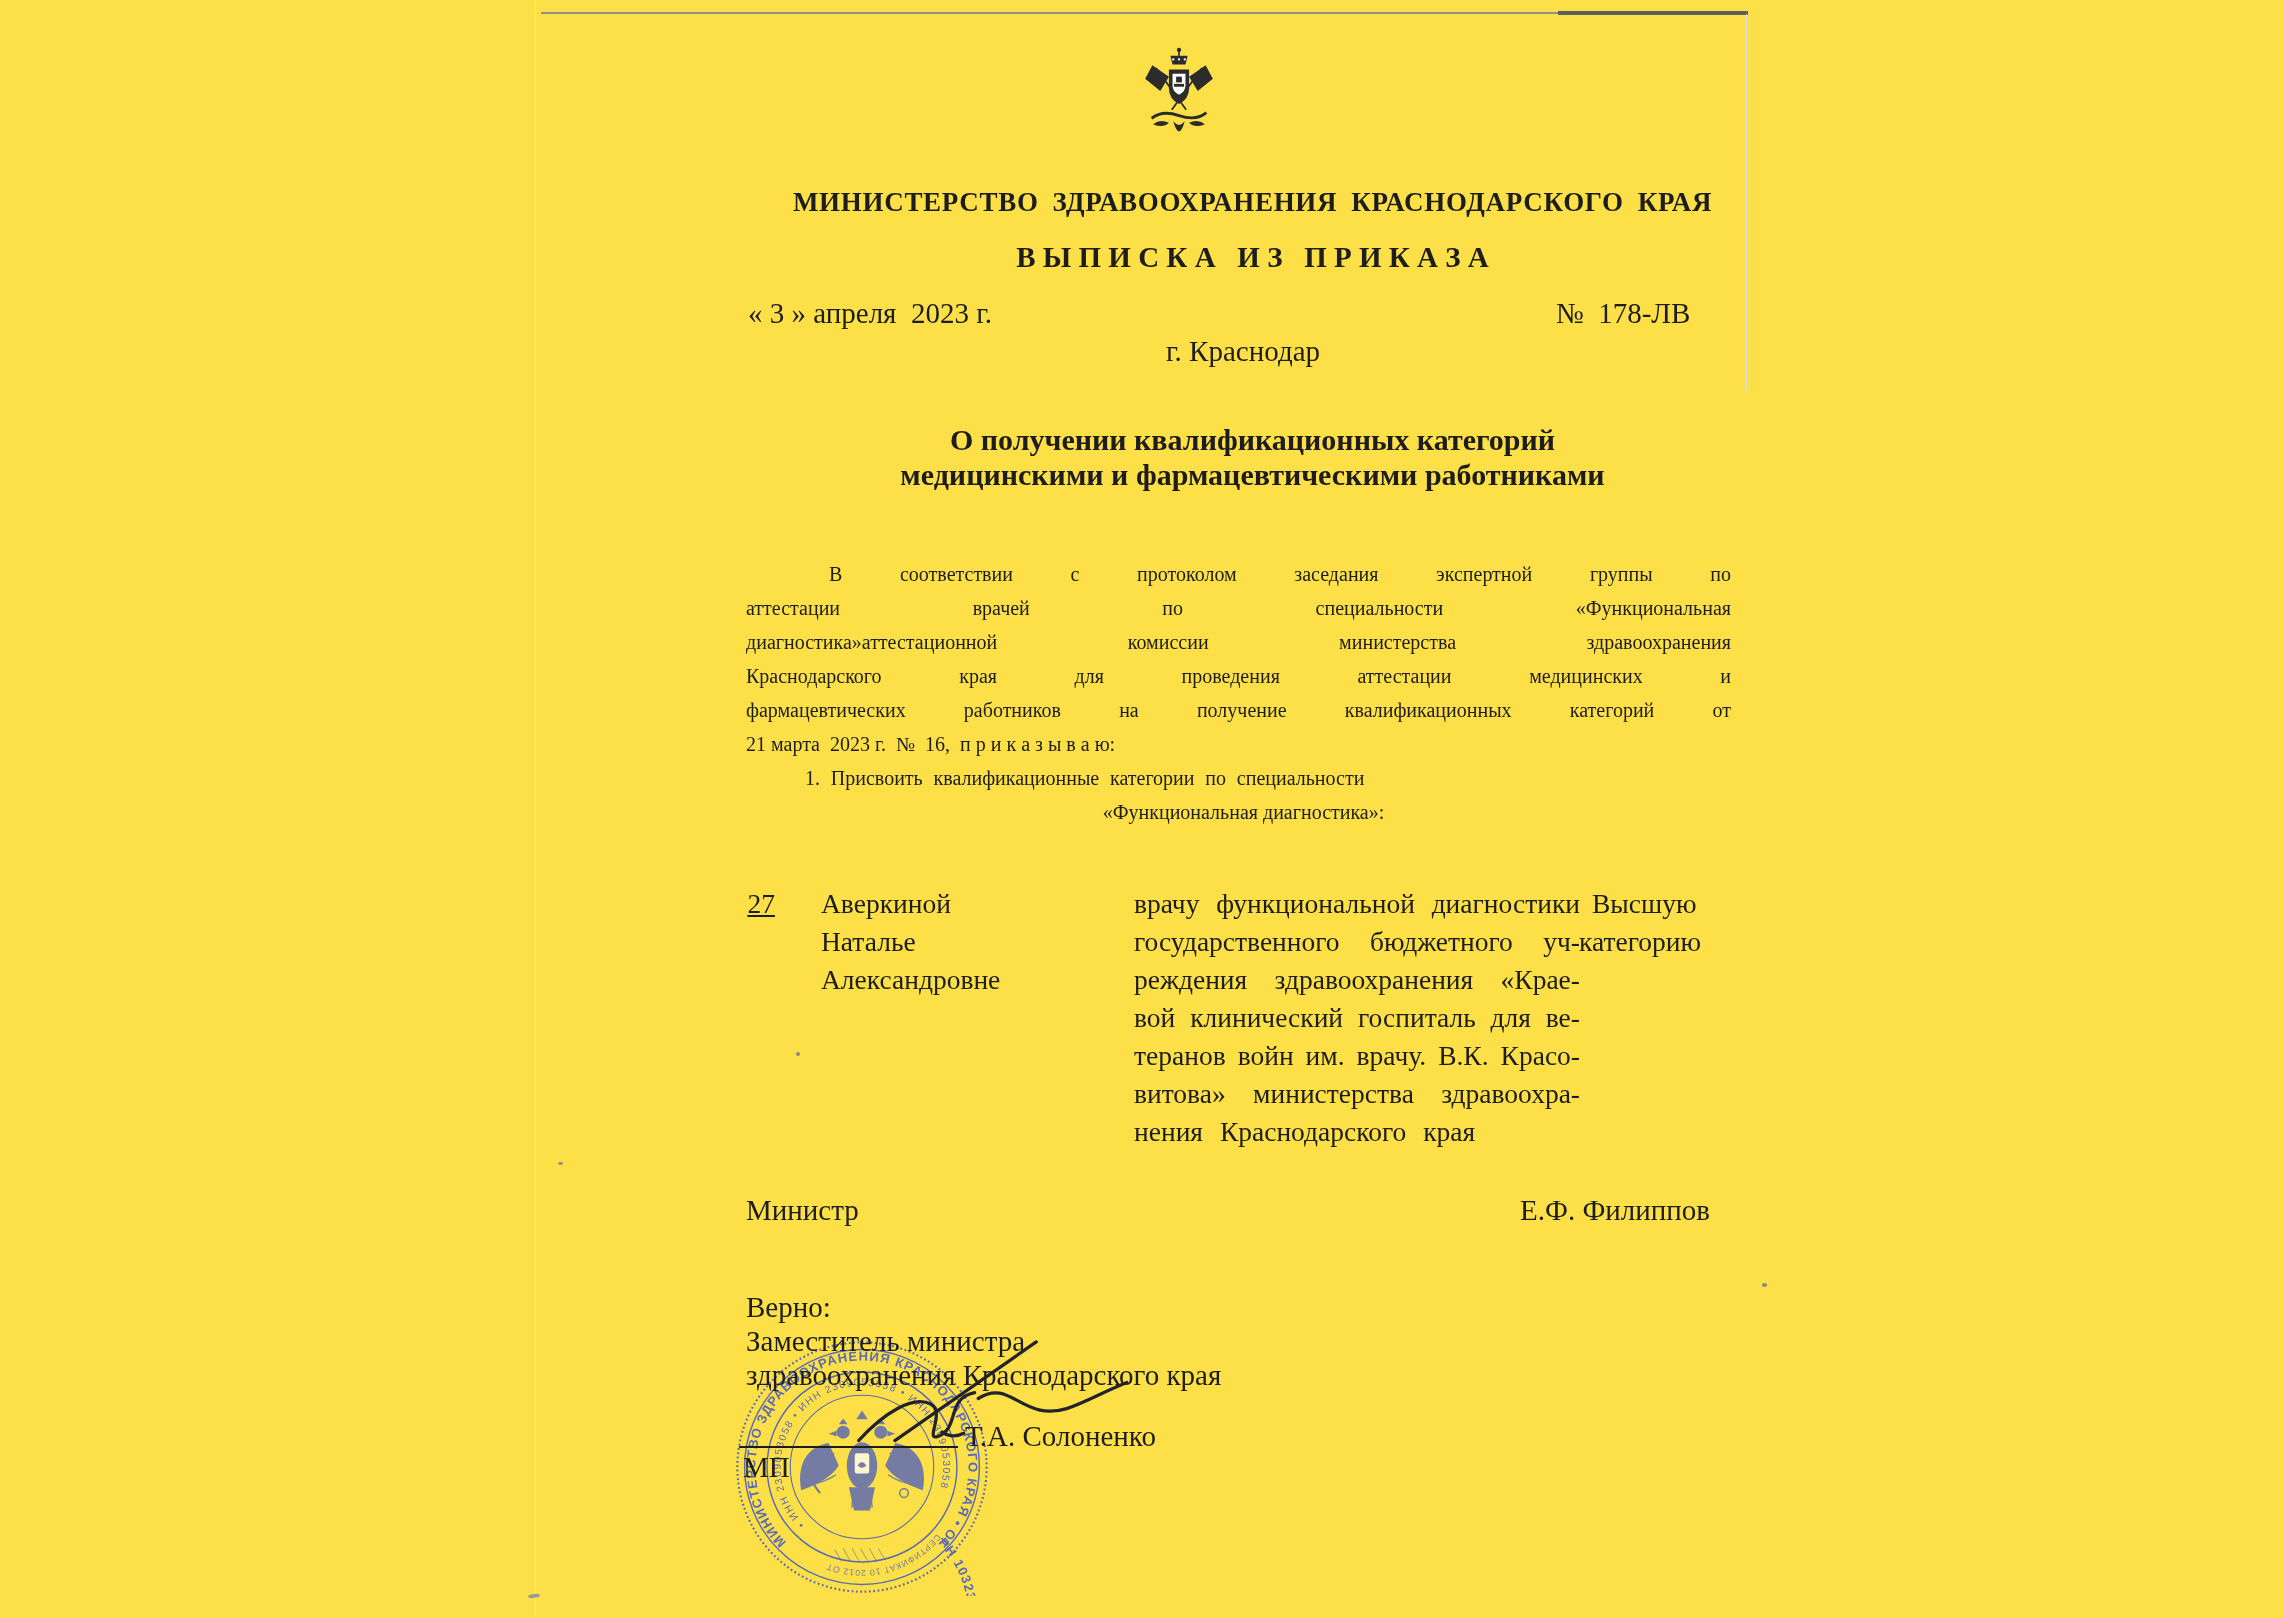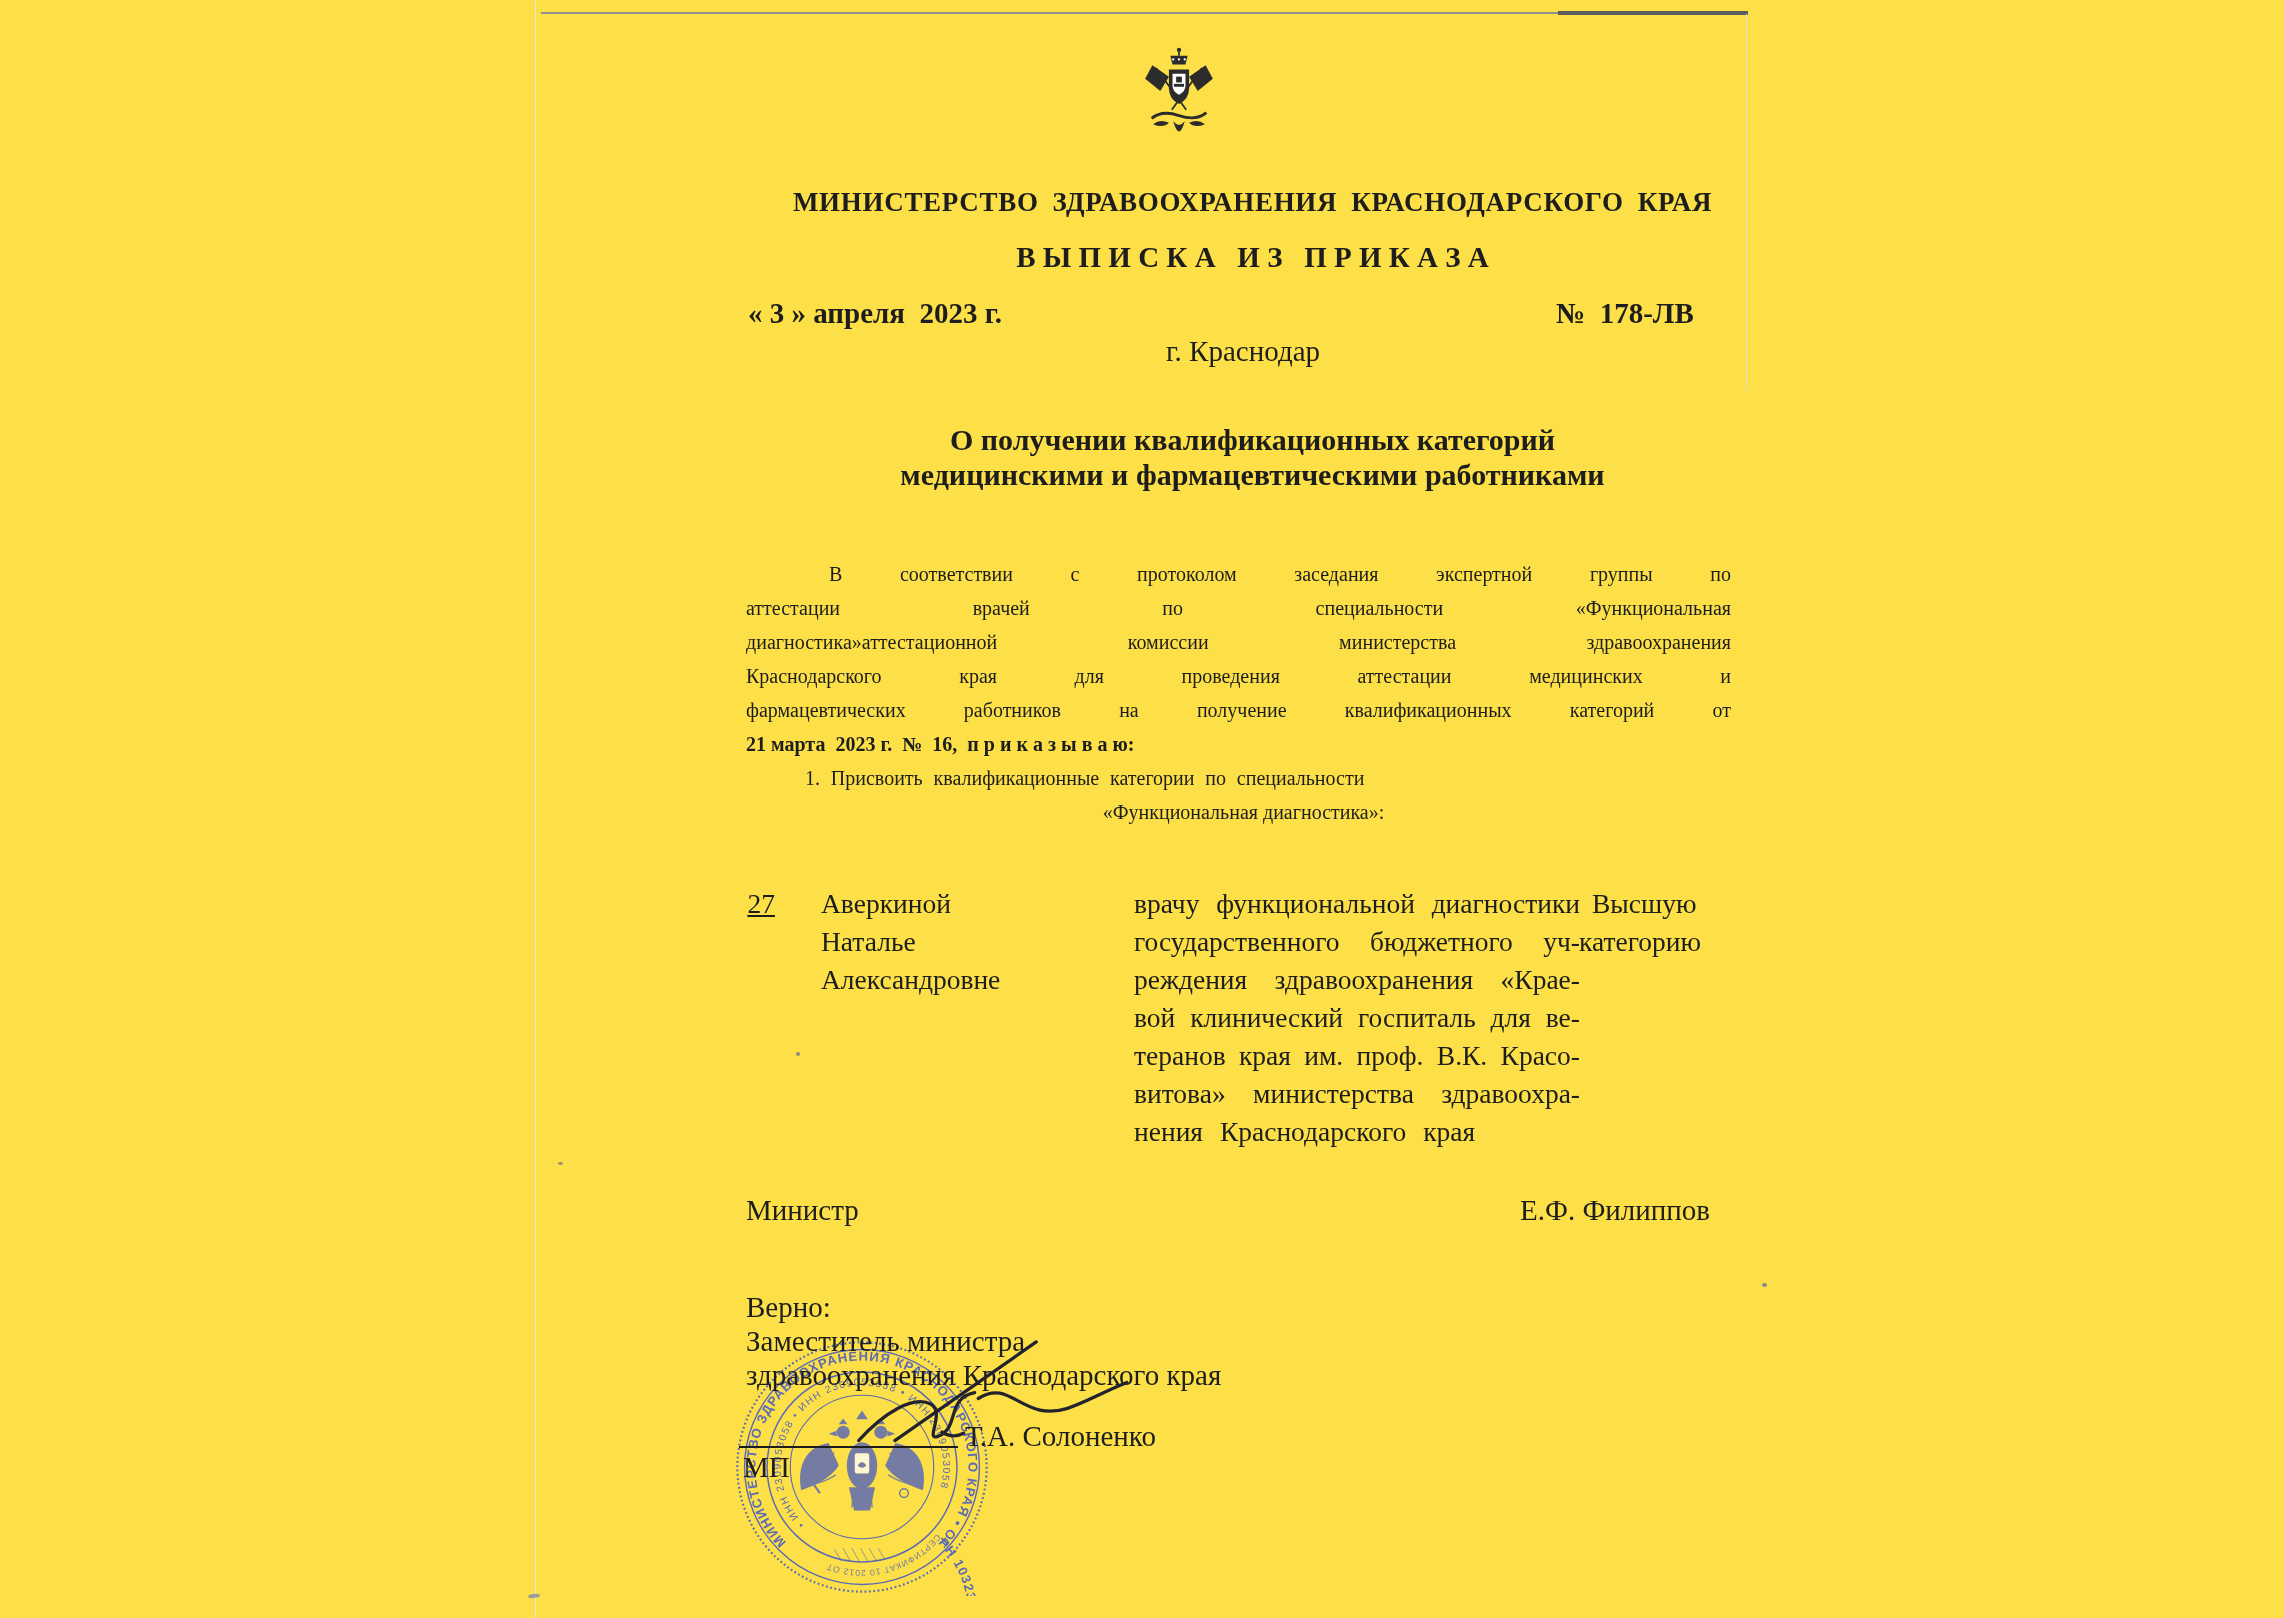--- a/index.html
+++ b/index.html
@@ -2,21 +2,21 @@
 <html style="font-size:11.6px"><head>
 <meta charset="utf-8">
 <style>
   html,body{margin:0;padding:0;background:#ffffff;}
   .canvas{
     position:relative;width:2284px;height:1618px;overflow:hidden;
     background:#fde047;color:#1d1d1d;
     font-family:"Liberation Serif", serif;
   }
   .abs{position:absolute;}
-  .pre{white-space:pre;font-weight:bold;}
+  .pre{white-space:pre;}
   .center{text-align:center;}
   .b{font-weight:bold;}
 
   
   .edge-left{left:535px;top:0;width:1.4px;height:1618px;background:#e4e4e1;}
   .rule-top{left:541px;top:11.6px;width:1207px;height:2.9px;background:#8f8f8f;}
   .rule-top-dark{left:1558px;top:11px;width:190px;height:3.6px;background:#5e5e5e;}
   .fold-line{left:1746px;top:13.8px;width:1.4px;height:377px;background:#dddddb;}
   .speck{border-radius:50%;background:#8a8a8a;}
 
@@ -122,21 +122,21 @@
     <div class="namecol">
       <div>Аверкиной</div>
       <div>Наталье</div>
       <div>Александровне</div>
     </div>
     <div class="poscol">
       <div class="just">врачу функциональной диагностики</div>
       <div class="just">государственного бюджетного уч-</div>
       <div class="just">реждения здравоохранения «Крае-</div>
       <div class="just">вой клинический госпиталь для ве-</div>
-      <div class="just">теранов края им. проф. В.К. Красо-</div>
+      <div class="just">теранов войн им. врачу. В.К. Красо-</div>
       <div class="just">витова» министерства здравоохра-</div>
       <div class="wsmall">нения Краснодарского края</div>
     </div>
     <div class="catcol">
       <div class="cat1">Высшую</div>
       <div>категорию</div>
     </div>
   </div>
 
   <div class="abs minister text-layer">Министр</div>

